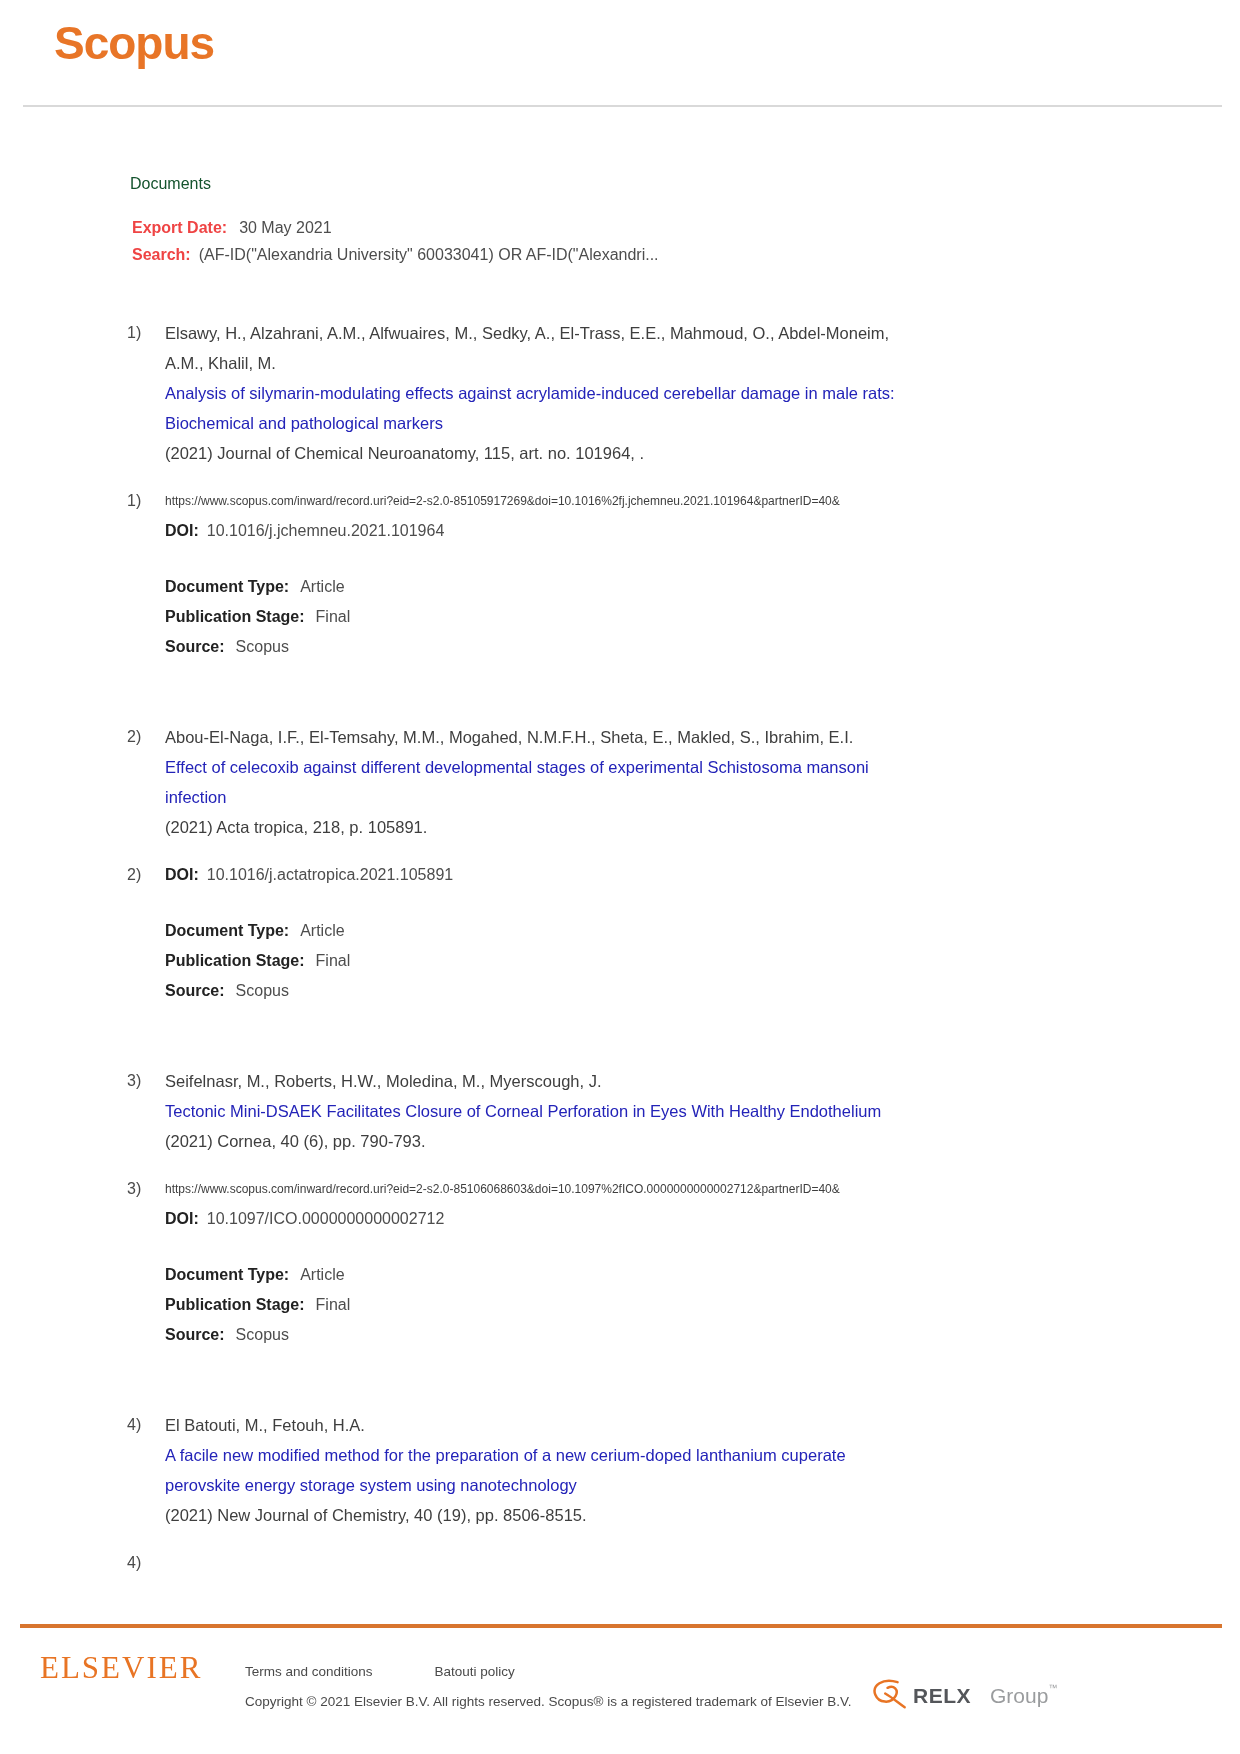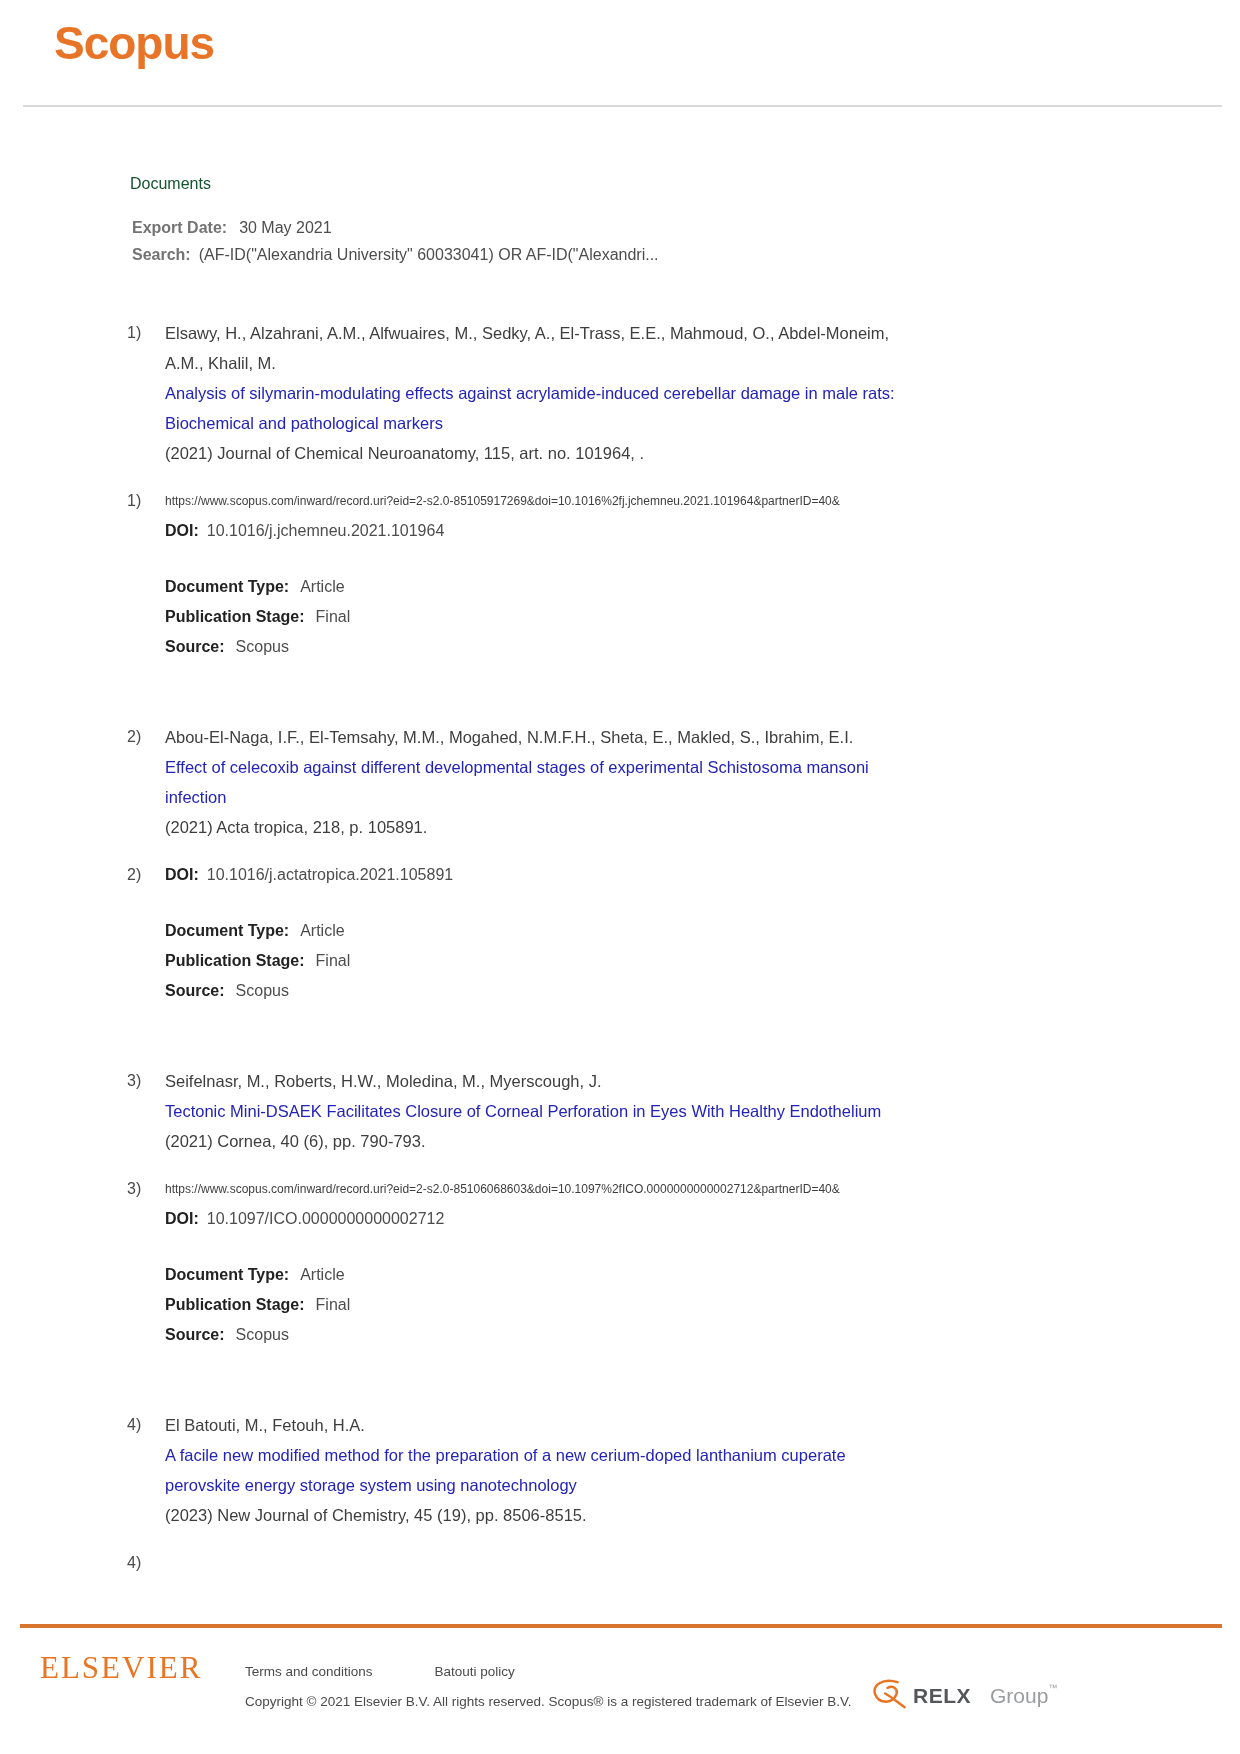--- a/index.html
+++ b/index.html
@@ -10,21 +10,21 @@
   .scopus-logo {
     position:absolute; left:54px; top:16px; font-size:46px; font-weight:600;
     color:#E87527; letter-spacing:-1px;
   }
   .header-divider {
     position:absolute; left:23px; top:105px; width:1199px; height:2px; background:#D9D9D9;
   }
   .doc-heading { position:absolute; left:130px; top:175px; font-size:16px; color:#14532d; }
   .info-row { position:absolute; left:132px; font-size:16px; color:#4D4D4D; white-space:nowrap;
               width:1060px; overflow:hidden; }
-  .info-row .lbl { font-weight:bold; color:#737373; margin-right:12px; }
+  .info-row .lbl { font-weight:bold; color:#ef4444; margin-right:12px; }
   .entries { position:absolute; left:0; top:318px; width:1240px; }
   .entry { position:relative; padding-left:165px; margin-bottom:60px; }
   .entry-num { position:absolute; left:127px; top:0; line-height:30px; font-size:16px; color:#4A4A4A; }
   .cite-line { font-size:16.5px; line-height:30px; color:#3E3E3E; white-space:pre-line; }
   .cite-title { color:#2323B8; cursor:pointer; }
   .url-block { position:relative; margin-top:18px; }
   .url-block .entry-num { left:-38px; }
   .url-line { font-size:12px; line-height:30px; color:#3E3E3E; white-space:nowrap; overflow:hidden; }
   .doi-line { font-size:16px; line-height:30px; color:#3E3E3E; }
   .meta-block { margin-top:26px; }
@@ -144,21 +144,21 @@
           <span class="lbl-b">Source:</span><span class="val">Scopus</span>
         </div>
       </div>
     </div>
 
     <div class="entry">
       <span class="entry-num">4)</span>
       <div class="cite-line">El Batouti, M., Fetouh, H.A.</div>
       <div class="cite-line cite-title">A facile new modified method for the preparation of a new cerium-doped lanthanium cuperate
 perovskite energy storage system using nanotechnology</div>
-      <div class="cite-line">(2023) New Journal of Chemistry, 45 (19), pp. 8506-8515.</div>
+      <div class="cite-line">(2021) New Journal of Chemistry, 40 (19), pp. 8506-8515.</div>
       <div class="url-block">
         <span class="entry-num">4)</span>
 
       </div>
 
     </div>
   </div>
 
   <div class="footer-rule"></div>
   <div class="elsevier-logo">ELSEVIER</div>

